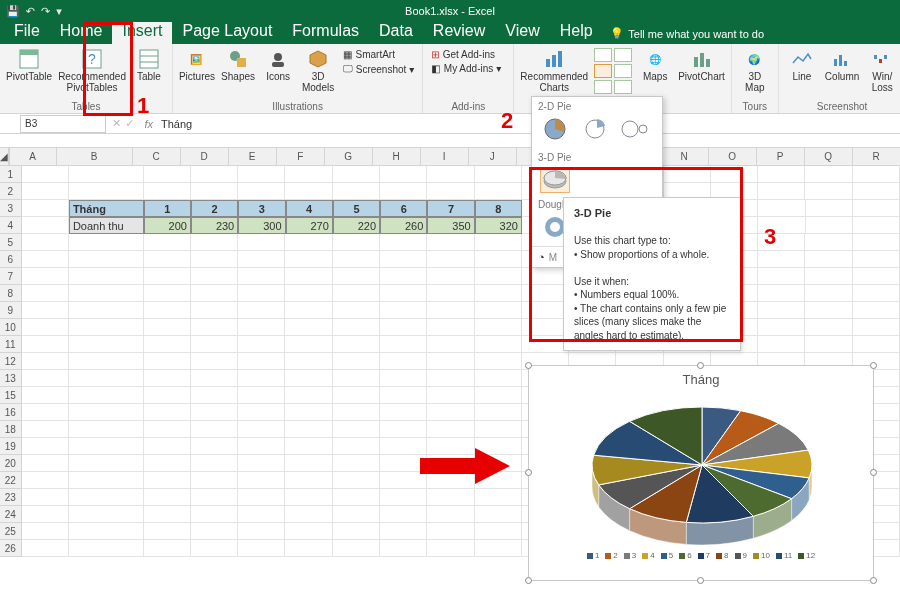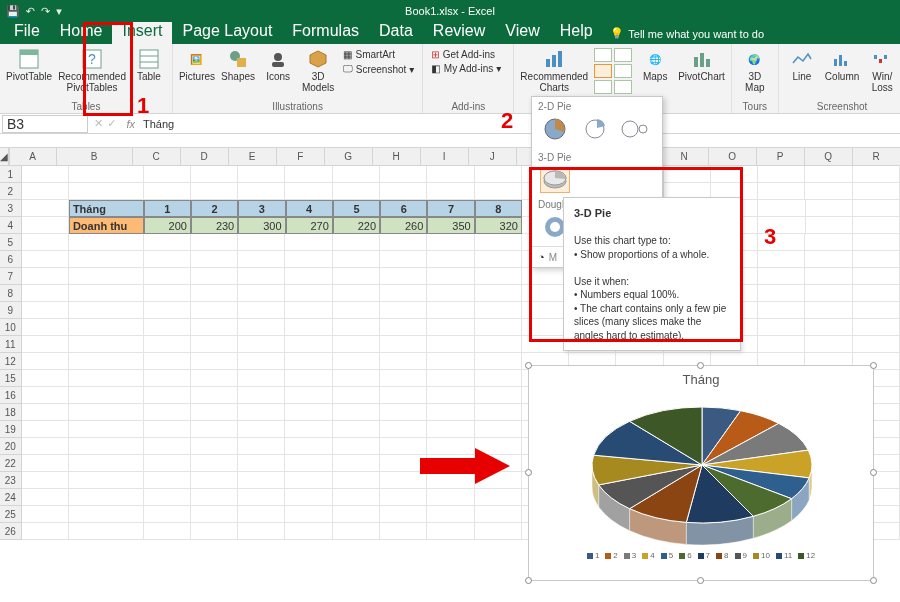--- a/index.html
+++ b/index.html
@@ -16,38 +16,38 @@
 .rgroup-label{font-size:10px;color:#666;padding-bottom:1px}
 .rgroup-items{display:flex;gap:6px;align-items:flex-start;flex:1;padding-top:2px}
 .rbtn{display:flex;flex-direction:column;align-items:center;gap:1px;font-size:10px;color:#333;cursor:pointer;text-align:center;line-height:1.1;min-width:34px}
 .rbtn .ric{width:22px;height:22px;display:flex;align-items:center;justify-content:center}
 .rsmall{display:flex;flex-direction:column;gap:1px;font-size:10px}
 .rsmall>div{display:flex;align-items:center;gap:3px;cursor:pointer;padding:1px 2px}
 .minichart{display:grid;grid-template-columns:repeat(2,18px);gap:2px}
 .minichart div{width:18px;height:14px;border:1px solid #a9c5a3;background:#fff;cursor:pointer}
 .tellme{display:flex;align-items:center;gap:4px;color:#fff;font-size:11px;padding:4px 8px}
 .namebox-row{height:20px;border-bottom:1px solid #d4d4d4;display:flex;align-items:center;background:#fff}
-.namebox{width:86px;height:18px;border:1px solid #ccc;margin-left:2px;padding:0 4px;font-size:14px;display:flex;align-items:center}
+.namebox{width:86px;height:18px;border:1px solid #ccc;margin-left:20px;padding:0 4px;font-size:10px;display:flex;align-items:center}
 .fx-btns{display:flex;gap:4px;padding:0 6px;color:#bbb}
 .fx-label{font-style:italic;color:#888;padding:0 4px}
 .formula{flex:1;padding:0 4px;font-size:11px}
 .spacer-row{height:14px;border-bottom:1px solid #d4d4d4}
 .grid{position:relative}
 .colhdrs{display:flex;height:18px;background:#f0f0f0}
 .rowhdr{width:22px;border-right:1px solid #d4d4d4;border-bottom:1px solid #d4d4d4;background:#f0f0f0;display:flex;align-items:center;justify-content:center;font-size:10px;color:#555}
 .colhdr{width:48px;border-right:1px solid #d4d4d4;border-bottom:1px solid #d4d4d4;text-align:center;font-size:10px;color:#555;line-height:18px}
 .colhdr:first-of-type{border-left:1px solid #d4d4d4}
 .rows{}
 .row{display:flex;height:17px}
 .cell{width:48px;border-right:1px solid #e4e4e4;border-bottom:1px solid #e4e4e4;font-size:11px;padding:0 3px;line-height:16px;overflow:hidden;white-space:nowrap}
 .cell.b{width:76px}
 .hdr-cell{background:#b7d4e6;border:1px solid #888!important;text-align:center;font-weight:bold}
 .data-cell{background:#cfe2c2;border:1px solid #888!important;text-align:right}
 .lbl-cell{background:#b7d4e6;border:1px solid #888!important;font-weight:bold}
-.lbl-cell2{background:#fdba74;border:1px solid #888!important;font-weight:bold}
+.lbl-cell2{background:#e5e5e5;border:1px solid #888!important;font-weight:normal}
 .redbox{position:absolute;border:3px solid #e60000}
 .redtext{position:absolute;color:#e60000;font-weight:bold;font-size:22px}
 .dropdown{position:absolute;background:#fff;border:1px solid #c8c8c8;box-shadow:2px 2px 6px rgba(0,0,0,.2);font-size:11px}
 .dd-title{color:#777;padding:4px 6px 2px;font-size:10px}
 .dd-icons{display:flex;gap:10px;padding:2px 8px 6px}
 .dd-icon{width:30px;height:26px;border:1px solid transparent;display:flex;align-items:center;justify-content:center;cursor:pointer}
 .dd-icon.hov{border:1px solid #f0b070;background:#fdeedc}
 .tooltip{position:absolute;background:#fff;border:1px solid #c9c9c9;padding:8px 10px;width:178px;font-size:10px;line-height:1.35;box-shadow:2px 2px 4px rgba(0,0,0,.12)}
 .tooltip b{font-size:11px}
 .chart-obj{position:absolute;background:#fff;border:1px solid #c8c8c8}
@@ -530,20 +530,41 @@
         <div class="cell"></div>
         <div class="cell"></div>
         <div class="cell"></div>
         <div class="cell"></div>
         <div class="cell"></div>
         <div class="cell"></div>
         <div class="cell"></div>
       </div>
       <div class="row">
         <div class="rowhdr">12</div>
+        <div class="cell"></div>
+        <div class="cell b"></div>
+        <div class="cell"></div>
+        <div class="cell"></div>
+        <div class="cell"></div>
+        <div class="cell"></div>
+        <div class="cell"></div>
+        <div class="cell"></div>
+        <div class="cell"></div>
+        <div class="cell"></div>
+        <div class="cell"></div>
+        <div class="cell"></div>
+        <div class="cell"></div>
+        <div class="cell"></div>
+        <div class="cell"></div>
+        <div class="cell"></div>
+        <div class="cell"></div>
+        <div class="cell"></div>
+      </div>
+      <div class="row">
+        <div class="rowhdr">13</div>
         <div class="cell"></div>
         <div class="cell b"></div>
         <div class="cell"></div>
         <div class="cell"></div>
         <div class="cell"></div>
         <div class="cell"></div>
         <div class="cell"></div>
         <div class="cell"></div>
         <div class="cell"></div>
         <div class="cell"></div>

